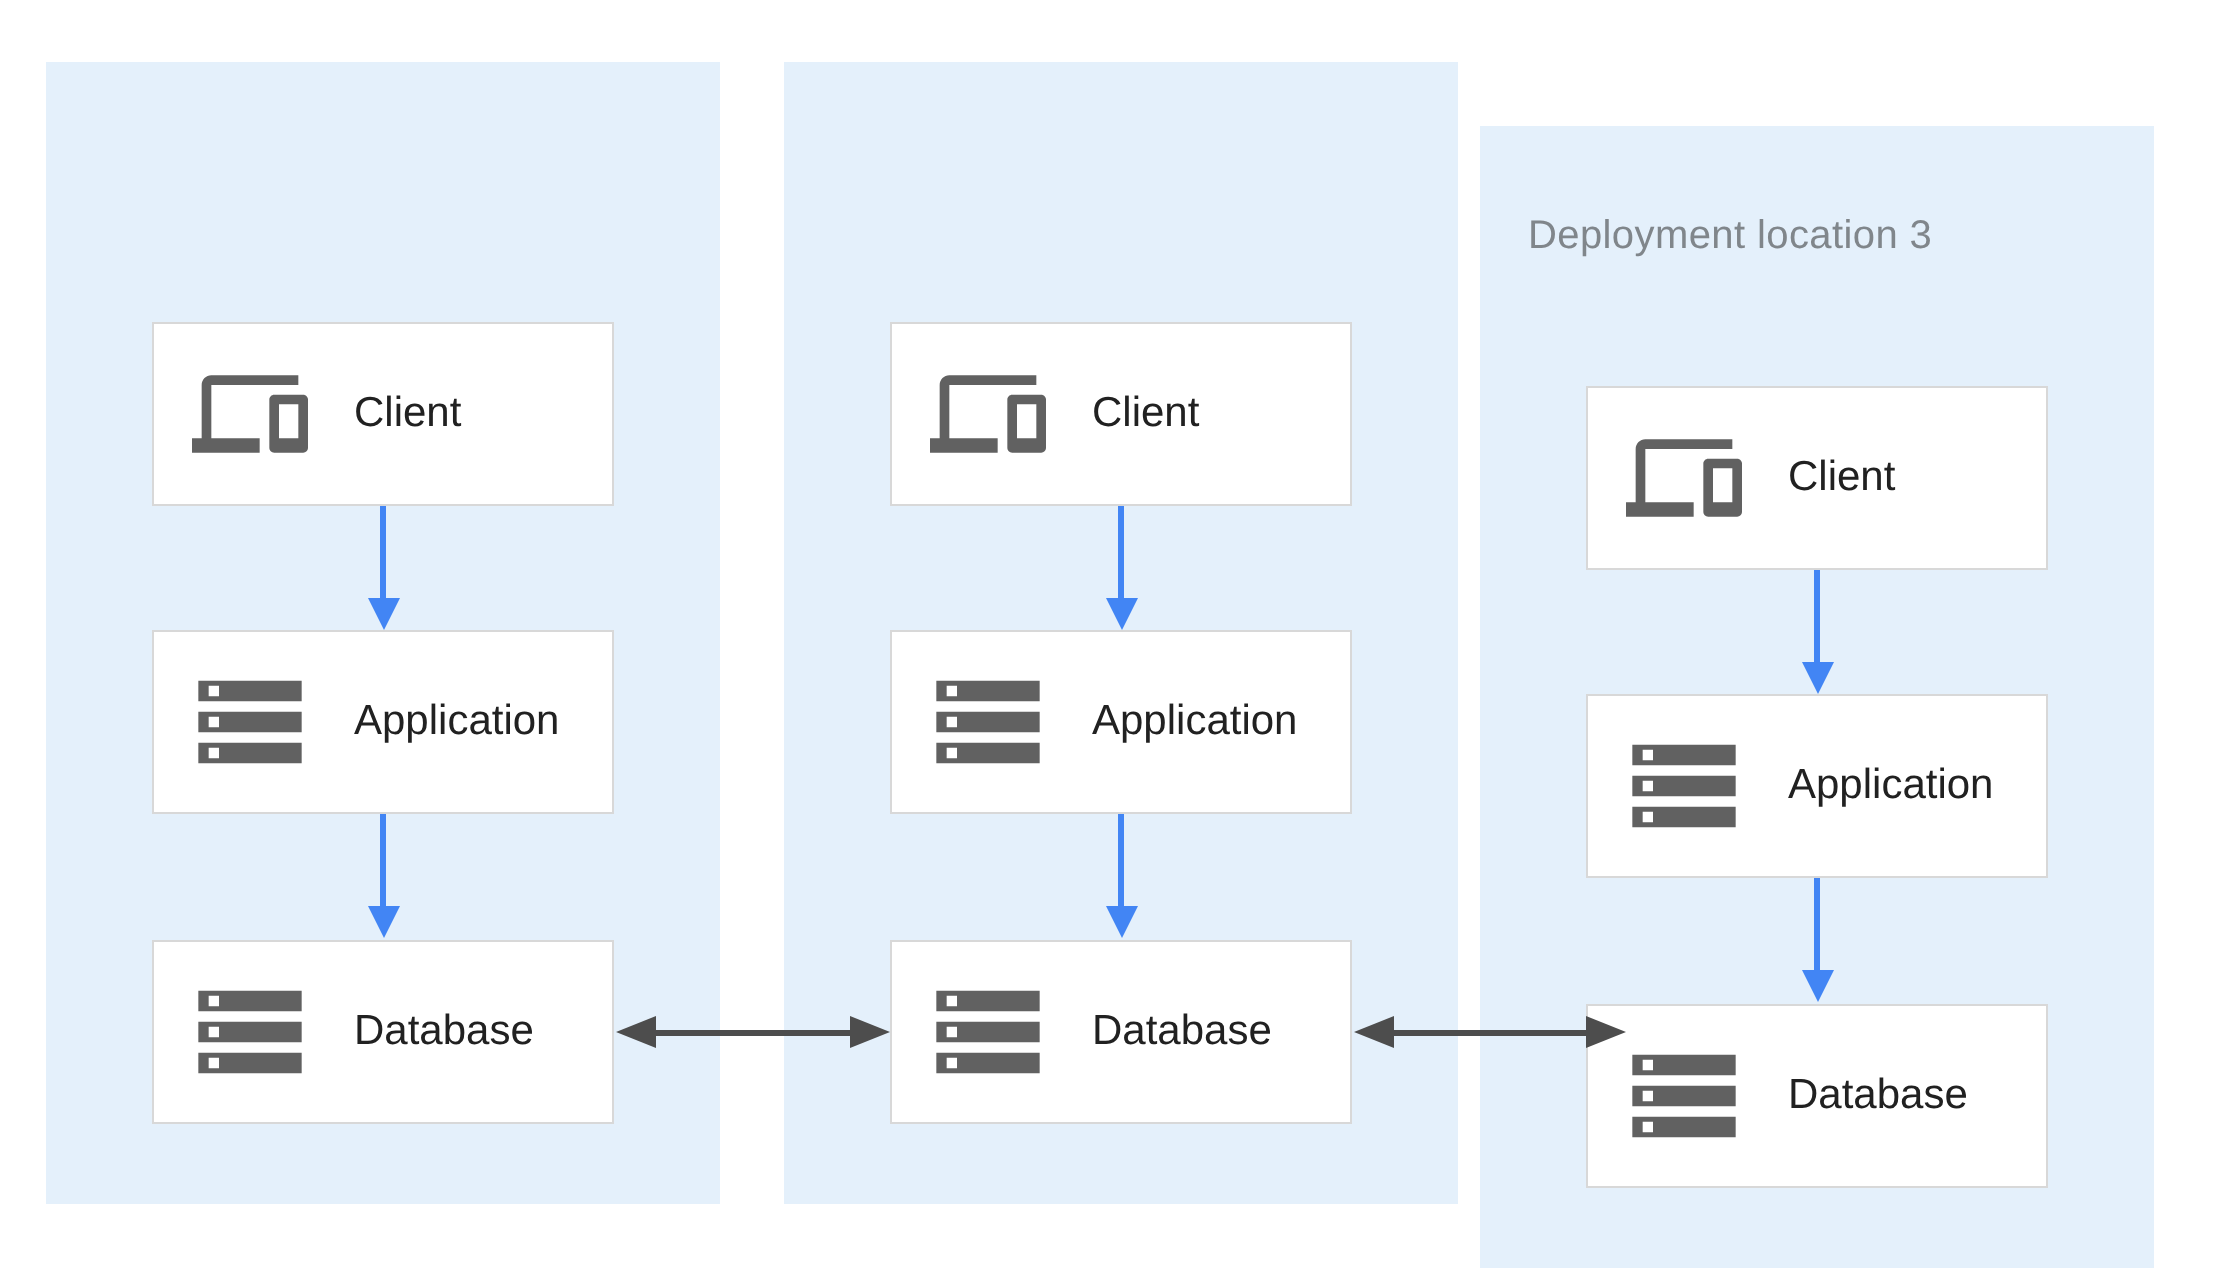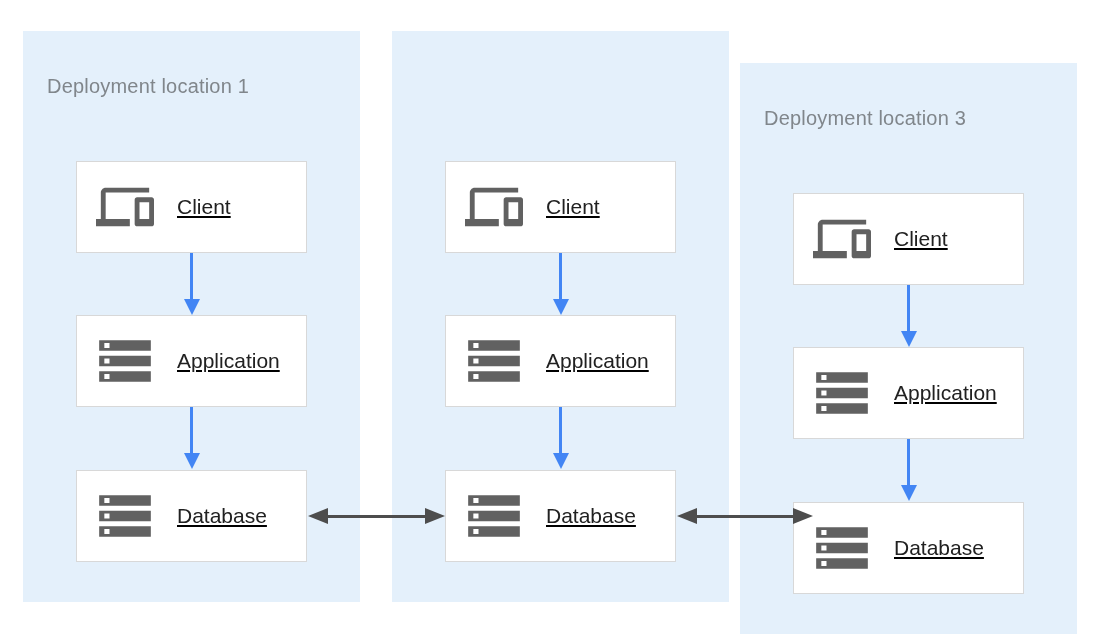--- a/index.html
+++ b/index.html
@@ -49,21 +49,20 @@
   .node {
     position: absolute;
     left: 53px;
     width: 231px;
     height: 92px;
     background: var(--node-bg);
     border: 1px solid var(--node-border);
     display: flex;
     align-items: center;
     padding-left: 17px;
-    text-decoration: underline;
   }
   .node.client      { top: 130px; }
   .node.application { top: 284px; }
   .node.database    { top: 439px; }
 
   .node .icon-cell {
     width: 62px;
     display: flex;
     align-items: center;
     justify-content: center;
@@ -121,21 +120,20 @@
     border-left: 20px solid var(--sync);
   }
   .sync-arrow .shaft { flex: 1 1 auto; height: 3px; background: var(--sync); }
 </style>
 </head>
 <body>
 
 <div class="canvas">
 
   <div class="zone z1">
-    <div class="zone-title">Deployment location 1</div>
 
     <div class="node client">
       <span class="icon-cell">
         <svg width="58" height="58" viewBox="0 0 24 24" fill="currentColor">
             <path d="M4 6h18V4H4c-1.1 0-2 .9-2 2v11H0v3h14v-3H4V6zm19 2h-6c-.55 0-1 .45-1 1v10c0 .55.45 1 1 1h6c.55 0 1-.45 1-1V9c0-.55-.45-1-1-1zm-1 9h-4v-7h4v7z"></path>
           </svg>
       </span>
       <span class="node-label">Client</span>
     </div>
 

